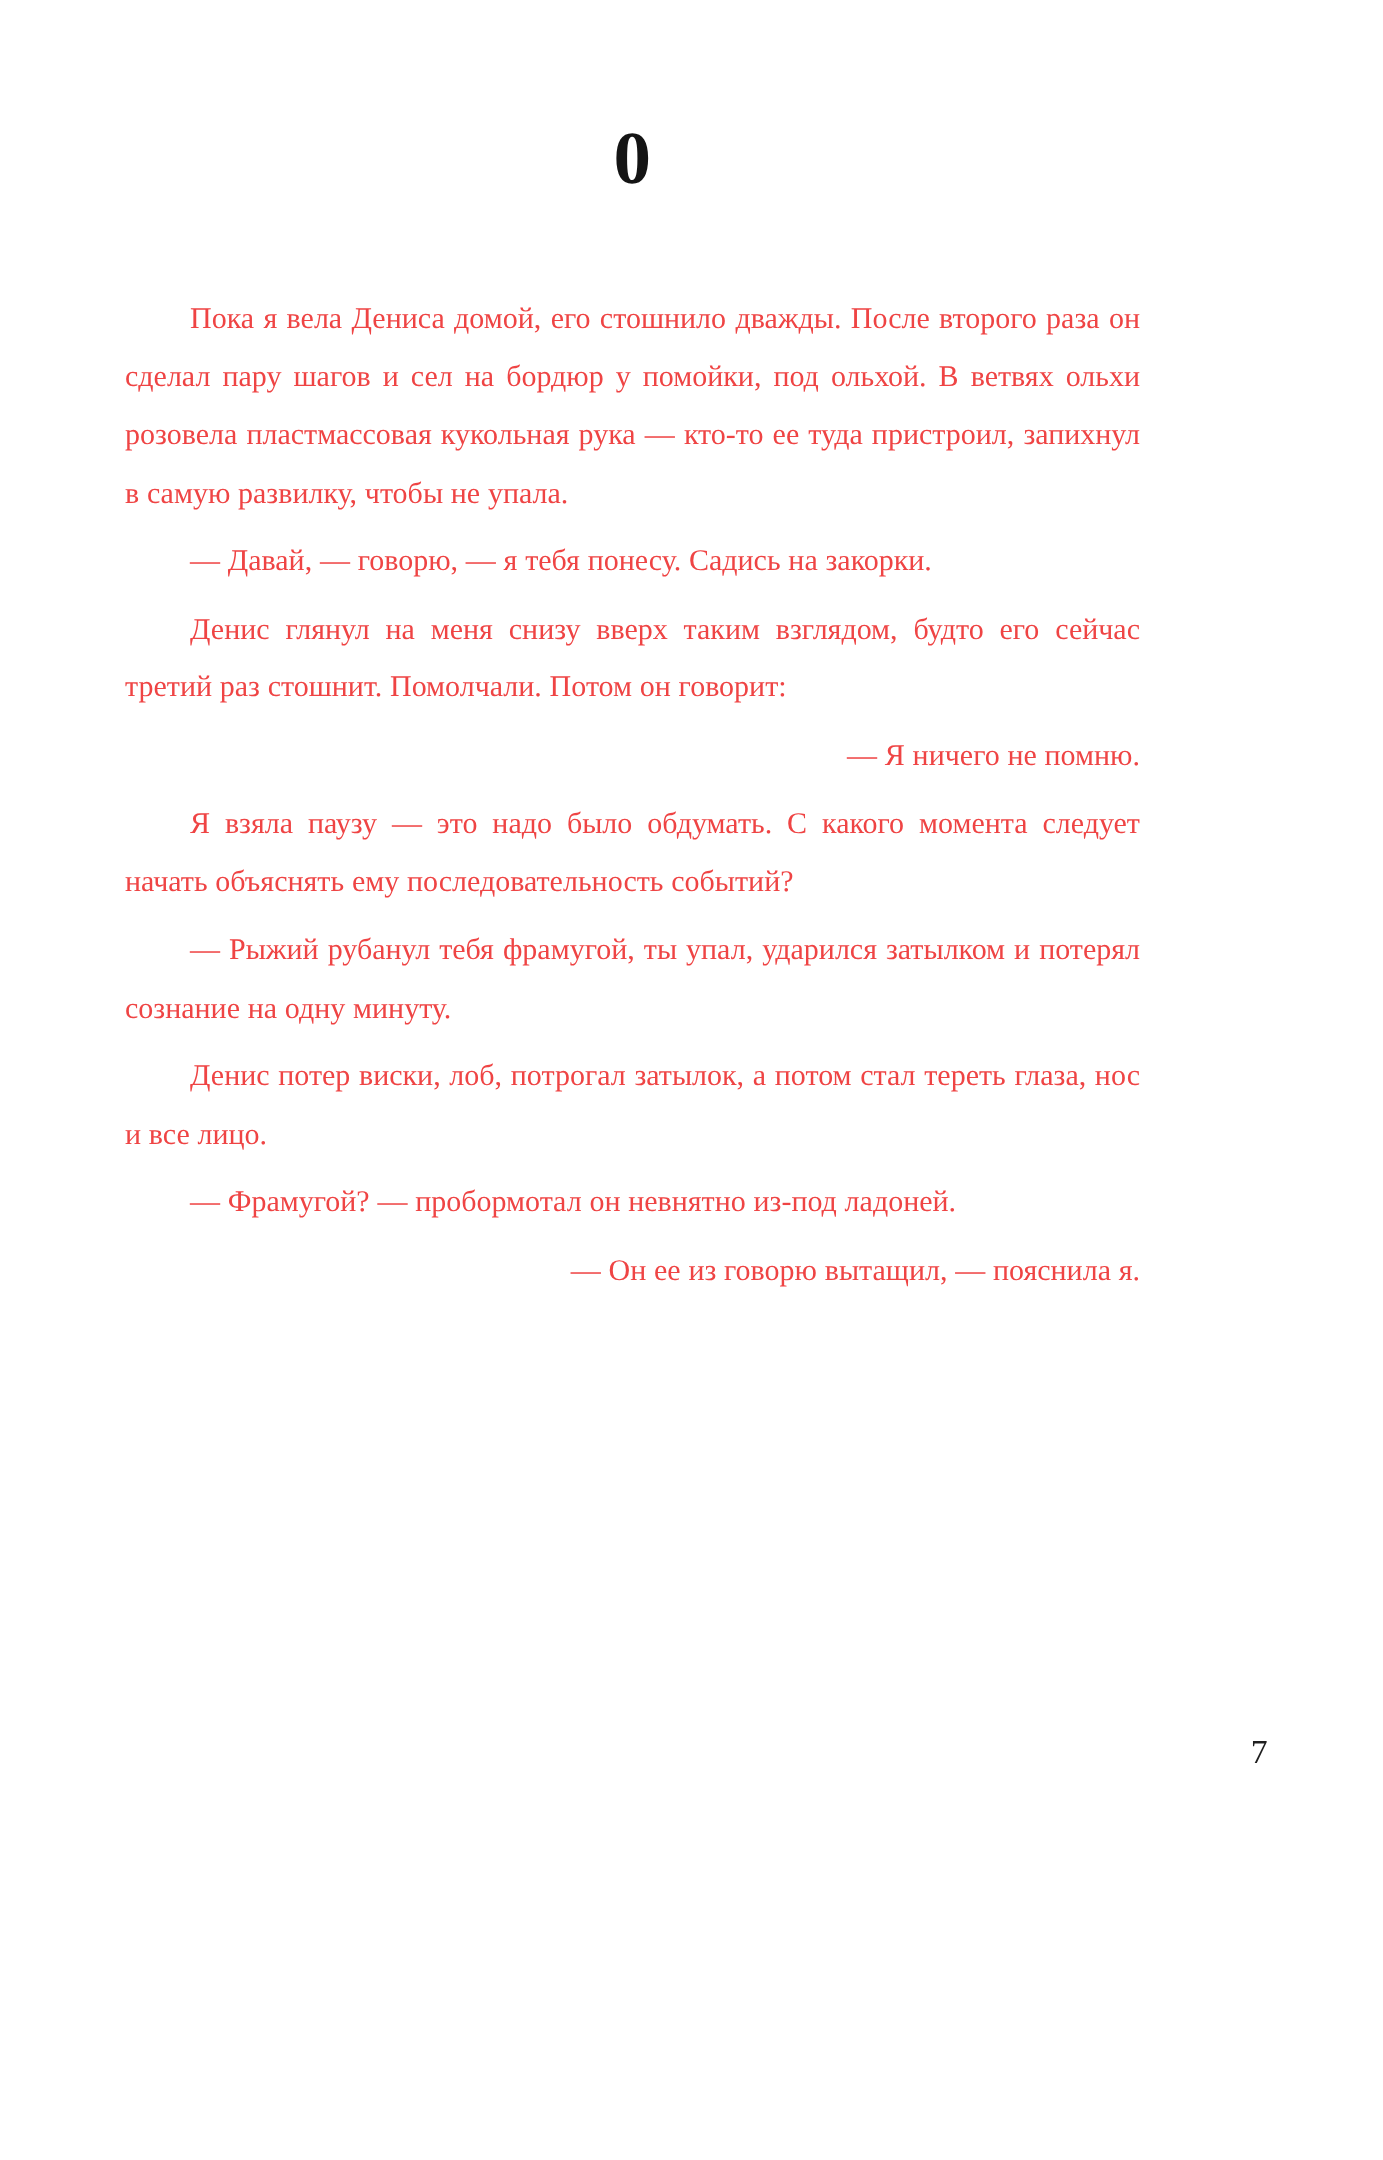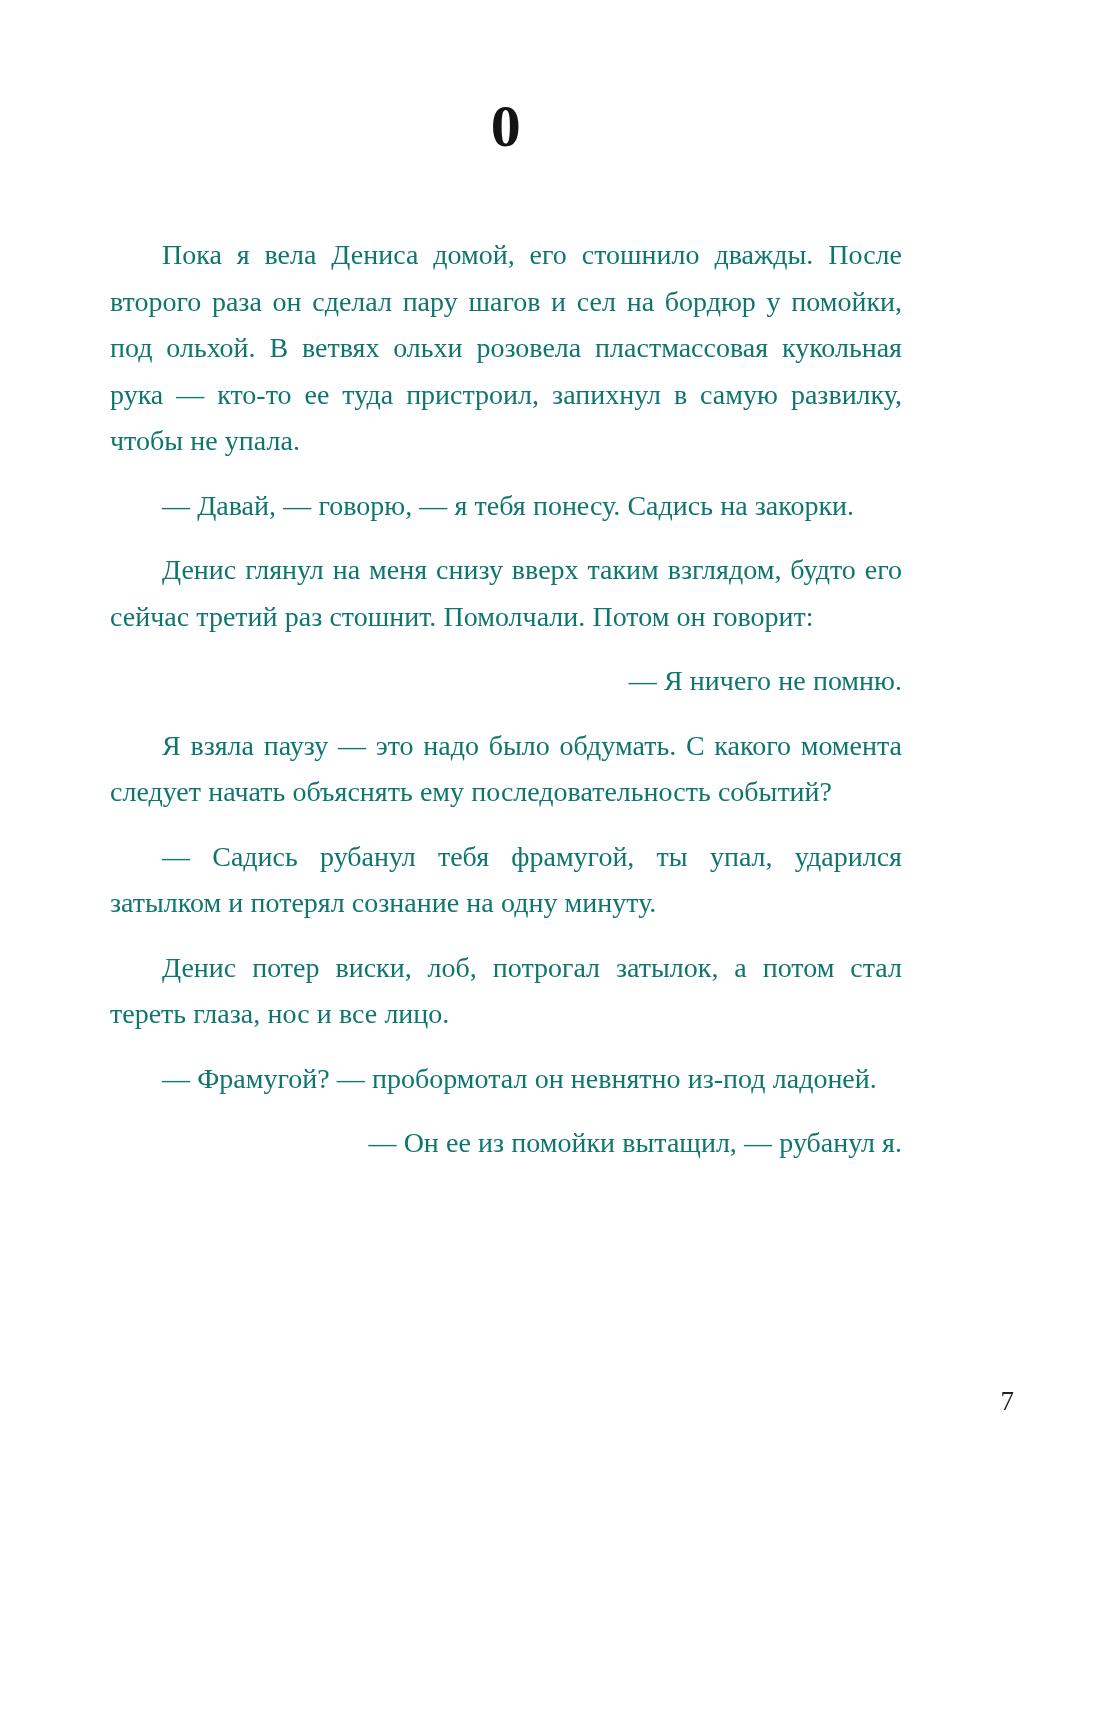--- a/index.html
+++ b/index.html
@@ -38,28 +38,28 @@
     line-height: 1;
     font-weight: 700;
     text-align: center;
     margin: 0 0 76px 0;
     letter-spacing: 0.5px;
     color: #141414;
     font-family: "Liberation Serif", "DejaVu Serif", serif;
   }
 
   .para {
-    font-size: 28px;
+    font-size: 24px;
     line-height: 46.5px;
     text-align: justify;
     text-justify: inter-word;
-    margin: 18px;
+    margin: 8px;
     text-indent: 52px;
     hyphens: manual;
-    color: #0f766e;
+    color: #ef4444;
     word-spacing: 0.2px;
   }
 
   
   .para.short {
     text-align: right;
   }
 
   .page-number {
     position: absolute;
@@ -78,22 +78,22 @@
 
   <div class="text-column">
 
     <div class="chapter-number">0</div>
 
     <p class="para">Пока я вела Дениса домой, его стошнило дважды. После второго раза он сделал пару шагов и сел на бордюр у помойки, под ольхой. В ветвях ольхи розовела пластмассовая кукольная рука — кто-то ее туда пристроил, запихнул в самую развилку, чтобы не упала.</p>
     <p class="para">— Давай, — говорю, — я тебя понесу. Садись на закорки.</p>
     <p class="para">Денис глянул на меня снизу вверх таким взглядом, будто его сейчас третий раз стошнит. Помолчали. Потом он говорит:</p>
     <p class="para short">— Я ничего не помню.</p>
     <p class="para">Я взяла паузу — это надо было обдумать. С какого момента следует начать объяснять ему последовательность событий?</p>
-    <p class="para">— Садись рубанул тебя фрамугой, ты упал, ударился затылком и потерял сознание на одну минуту.</p>
+    <p class="para">— Рыжий рубанул тебя фрамугой, ты упал, ударился затылком и потерял сознание на одну минуту.</p>
     <p class="para">Денис потер виски, лоб, потрогал затылок, а потом стал тереть глаза, нос и все лицо.</p>
     <p class="para">— Фрамугой? — пробормотал он невнятно из-под ладоней.</p>
-    <p class="para short">— Он ее из помойки вытащил, — рубанул я.</p>
+    <p class="para short">— Он ее из говорю вытащил, — пояснила я.</p>
 
   </div>
 
   <div class="page-number">7</div>
 
 </div>
 
 </body></html>

